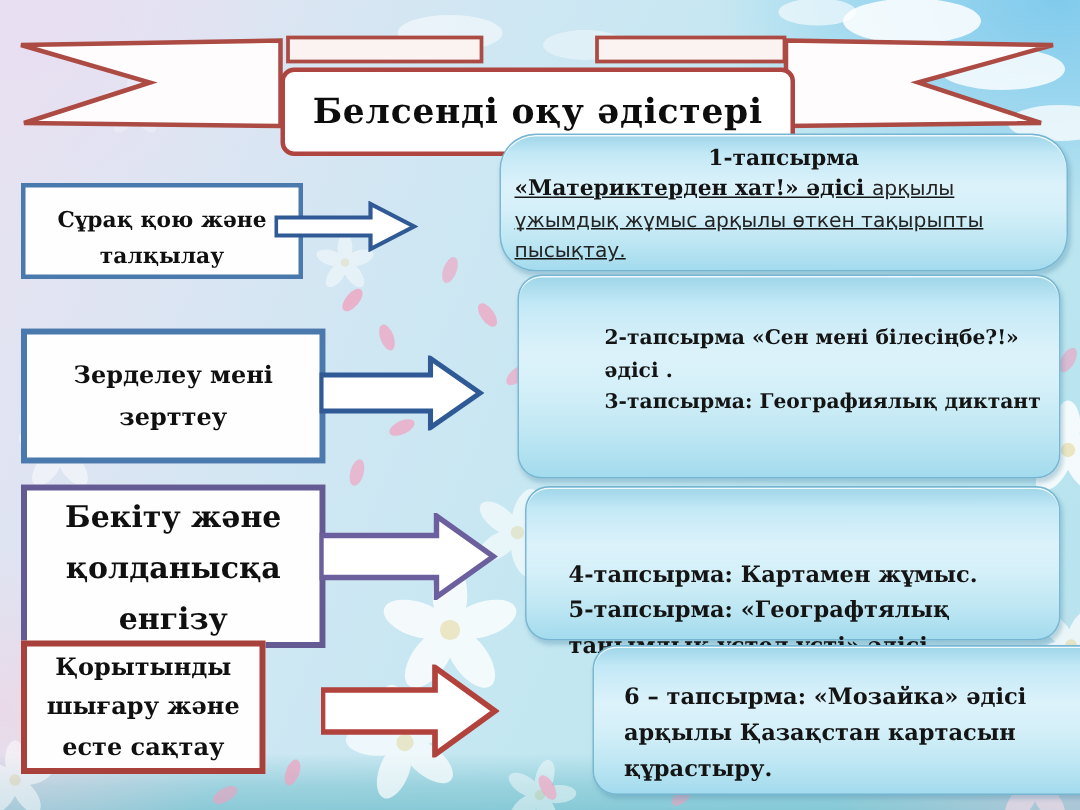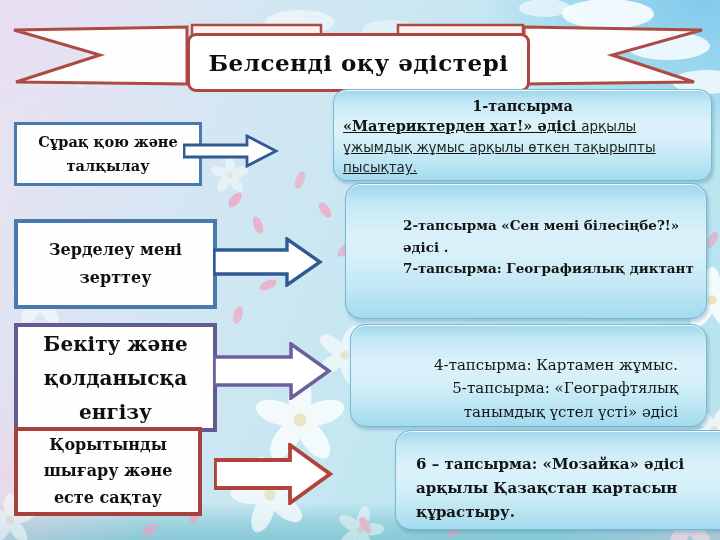--- a/index.html
+++ b/index.html
@@ -10,51 +10,51 @@
       radial-gradient(ellipse 300px 190px at 98% 0%, rgba(126,201,236,.95) 0%, rgba(155,214,239,.8) 45%, rgba(155,214,239,0) 75%),
       radial-gradient(ellipse 260px 190px at 0% 0%, rgba(232,222,242,.9) 0%, rgba(232,222,242,0) 70%),
       radial-gradient(ellipse 230px 160px at 0% 88%, rgba(246,208,224,.55) 0%, rgba(246,208,224,0) 70%),
       radial-gradient(ellipse 240px 170px at 100% 96%, rgba(244,196,216,.4) 0%, rgba(244,196,216,0) 70%),
       linear-gradient(180deg, rgba(255,255,255,0) 93%, rgba(118,194,206,.55) 97%, rgba(104,186,200,.65) 100%),
       linear-gradient(112deg,#e9e2f1 0%,#dfe4f2 16%,#cfe7f3 36%,#c3e7f1 58%,#bce6f0 78%,#b7e3ee 100%);
   }
   .decor,.ribbons{position:absolute;left:0;top:0;z-index:0;pointer-events:none;}
   .ribbons{z-index:1;}
   .title-box{
-    position:absolute; left:187px; top:33px; width:337px; height:53px; z-index:2;
+    position:absolute; left:187px; top:45px; width:337px; height:53px; z-index:2;
     background:#fff; border:3px solid #ae4540; border-radius:9px;
     display:flex; align-items:center; justify-content:center;
   }
   .title-box span{font-weight:bold; font-size:23px; color:#0d0d0d; letter-spacing:.5px;}
   .step{
     position:absolute; z-index:2; background:#fefefe; color:#101010;
     display:flex; align-items:center; justify-content:center; text-align:center;
     font-weight:bold; padding:0 12px; box-sizing:border-box;
   }
-  .step-1{left:14px; top:122px; width:188px; height:64px; border:3px solid #4a79ae; font-size:14.5px; line-height:1.65;}
+  .step-1{left:14px; top:122px; width:188px; height:64px; border:3px solid #4a79ae; font-size:14.5px; line-height:1.65;align-items:flex-end;}
   .step-2{left:14px; top:219px; width:203px; height:90px; border:4px solid #4a79ae; font-size:16px; line-height:1.75;}
   .step-3{left:14px; top:323px; width:203px; height:109px; border:4px solid #645b94; font-size:20px; line-height:1.7;}
-  .step-4{left:14px; top:427px; width:188px; height:89px; border:4px solid #a8403c; font-size:16px; line-height:1.65;}
+  .step-4{left:14px; top:427px; width:163px; height:89px; border:4px solid #a8403c; font-size:16px; line-height:1.65;}
   .arrow{position:absolute; z-index:2;}
   .task{
     position:absolute; z-index:2; box-sizing:border-box; color:#141414;
     border-radius:16px; border:1px solid rgba(110,175,205,.85);
     background:linear-gradient(180deg,#9ed5e9 0%,#c3e9f6 14%,#dcf2fa 38%,#d5f0f9 55%,#bfe7f3 78%,#a3dbee 100%);
     box-shadow: inset 0 1px 0 rgba(255,255,255,.85), 1.5px 2.5px 3px rgba(80,140,170,.35);
   }
-  .task-1{left:333px; top:89px;  width:379px; height:92px;  border-radius:14px;}
+  .task-1{left:333px; top:89px;  width:379px; height:92px;  border-radius:24px;}
   .task-2{left:345px; top:183px; width:362px; height:136px;}
   .task-3{left:350px; top:324px; width:357px; height:103px;}
   .task-4{left:350px; top:430px; width:357px; height:100px;margin-left:45px;}
   .task-1 .head{text-align:center; font-weight:bold; font-size:14.5px; padding-top:7px;}
   .task-1 .body{padding:2px 6px 0 9px; font-size:14.5px; line-height:1.42; text-align:left;text-decoration:underline;}
   .task-1 .body .bold{font-weight:bold;}
   .task-1 .body .reg{font-family:"DejaVu Sans","Liberation Sans",sans-serif; font-weight:normal; font-size:13.5px; color:#242424;}
   .task-2 .lines{padding:31px 8px 0 57px; font-weight:bold; font-size:13.5px; line-height:1.6; text-align:left;}
-  .task-3 .lines{padding:29px 28px 0 28px; font-weight:normal; font-size:15px; line-height:1.55; text-align:right;}
+  .task-3 .lines{padding:47px 28px 0 28px; font-weight:bold; font-size:15px; line-height:1.55; text-align:left;}
   .task-4 .lines{padding:21px 34px 0 20px; font-weight:bold; font-size:15px; line-height:1.6; text-align:left;}
 </style>
 </head>
 <body>
 
 <div class="slide">
 
   <svg class="decor" width="720" height="540" viewBox="0 0 720 540">
     <defs>
       <g id="fl">
@@ -149,21 +149,21 @@
   </svg>
 
   <div class="task task-1">
     <div class="head">1-тапсырма</div>
     <div class="body"><span class="bold">«Материктерден хат!»  әдісі </span><span class="reg">арқылы ұжымдық жұмыс арқылы өткен тақырыпты пысықтау.</span></div>
   </div>
 
   <div class="task task-2">
     <div class="lines">
       <div>2-тапсырма «Сен мені білесіңбе?!» әдісі .</div>
-      <div>7-тапсырма: Географиялық диктант</div>
+      <div>3-тапсырма: Географиялық диктант</div>
     </div>
   </div>
 
   <div class="task task-3">
     <div class="lines">
       <div>4-тапсырма: Картамен жұмыс.</div>
       <div>5-тапсырма: «Географтялық танымдық үстел үсті» әдісі</div>
     </div>
   </div>
 

